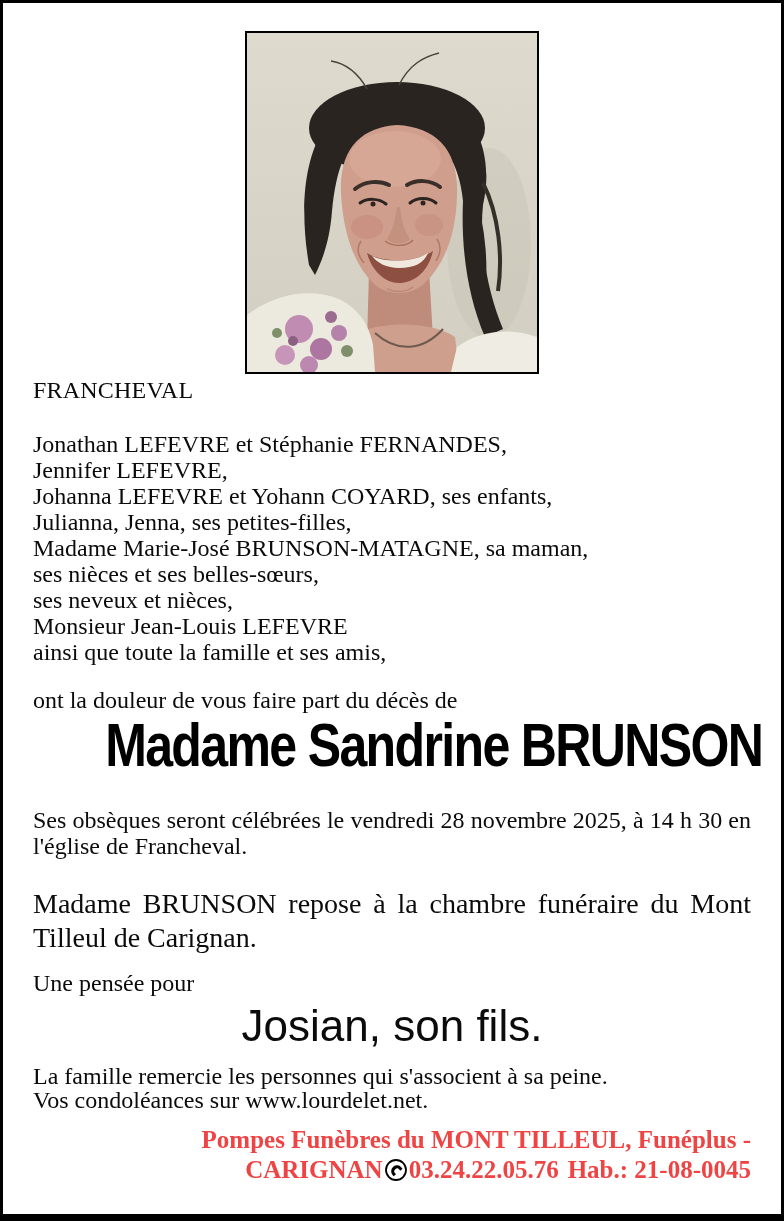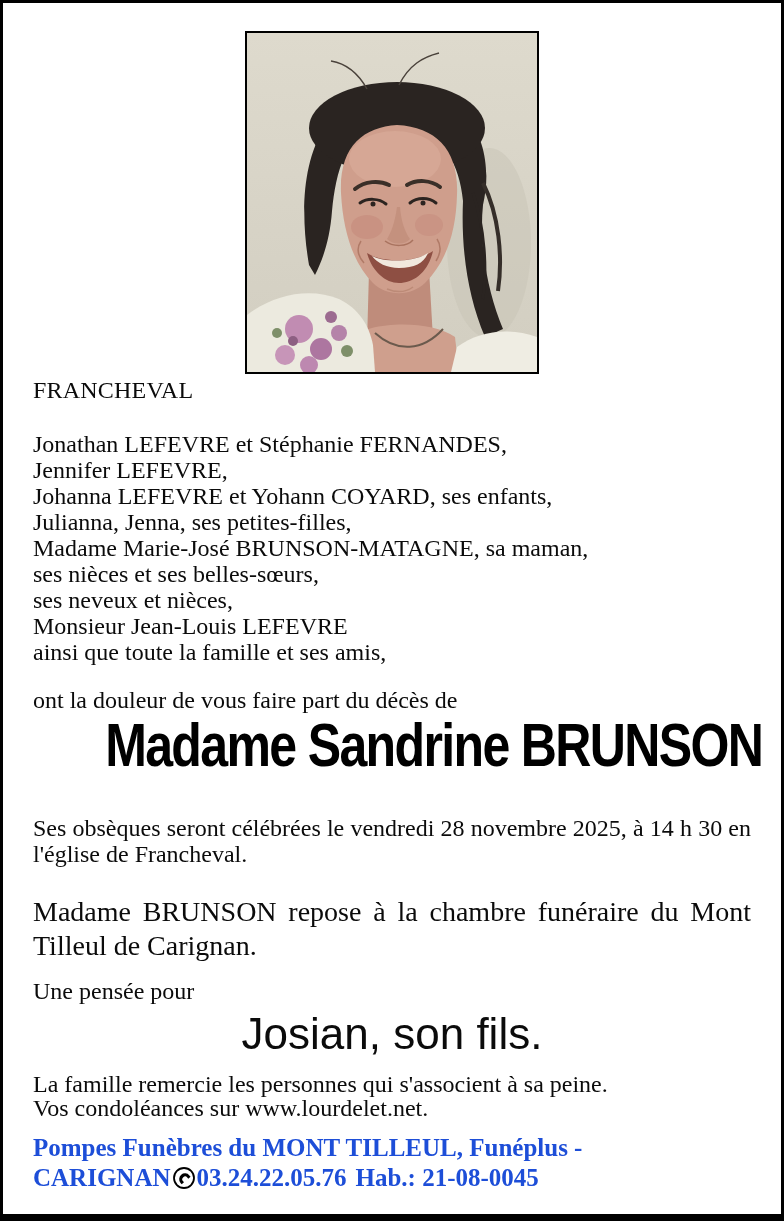--- a/index.html
+++ b/index.html
@@ -32,37 +32,37 @@
     font-family:"Liberation Sans", sans-serif;
     font-weight:bold;
     font-size:61px;
     letter-spacing:-2px;
     transform:scaleX(0.82);
     transform-origin:center;
     white-space:nowrap;
     color:#000;
   }
   .survenu{font-size:24px;line-height:26px;margin-top:5px;}
-  .para{font-size:24px;line-height:26px;margin-top:36px;text-align:justify;}
+  .para{font-size:24px;line-height:26px;margin-top:28px;text-align:justify;}
   .para2{font-size:28px;line-height:34px;margin-top:28px;text-align:justify;}
   .pensee{font-size:24px;line-height:26px;margin-top:15px;}
   .josian{
     text-align:center;
     font-family:"Liberation Sans", sans-serif;
     font-size:44px;line-height:44px;
     margin-top:8px;
     color:#0b0b0b;
   }
   .thanks{margin-top:16px;font-size:24px;line-height:24px;}
   .footer{
     margin-top:13px;
-    text-align:left;
+    text-align:right;
     font-weight:bold;
     font-size:25px;line-height:30px;
-    color:#1d4ed8;
+    color:#ef4444;
   }
   .phone-ic{display:inline-block;vertical-align:-4px;margin:0 1px;}
   .hab{margin-left:9px;}
 </style>
 </head>
 <body>
 
 <div class="page">
   <div class="photo-frame">
     <svg viewBox="0 0 290 339" xmlns="http://www.w3.org/2000/svg">

